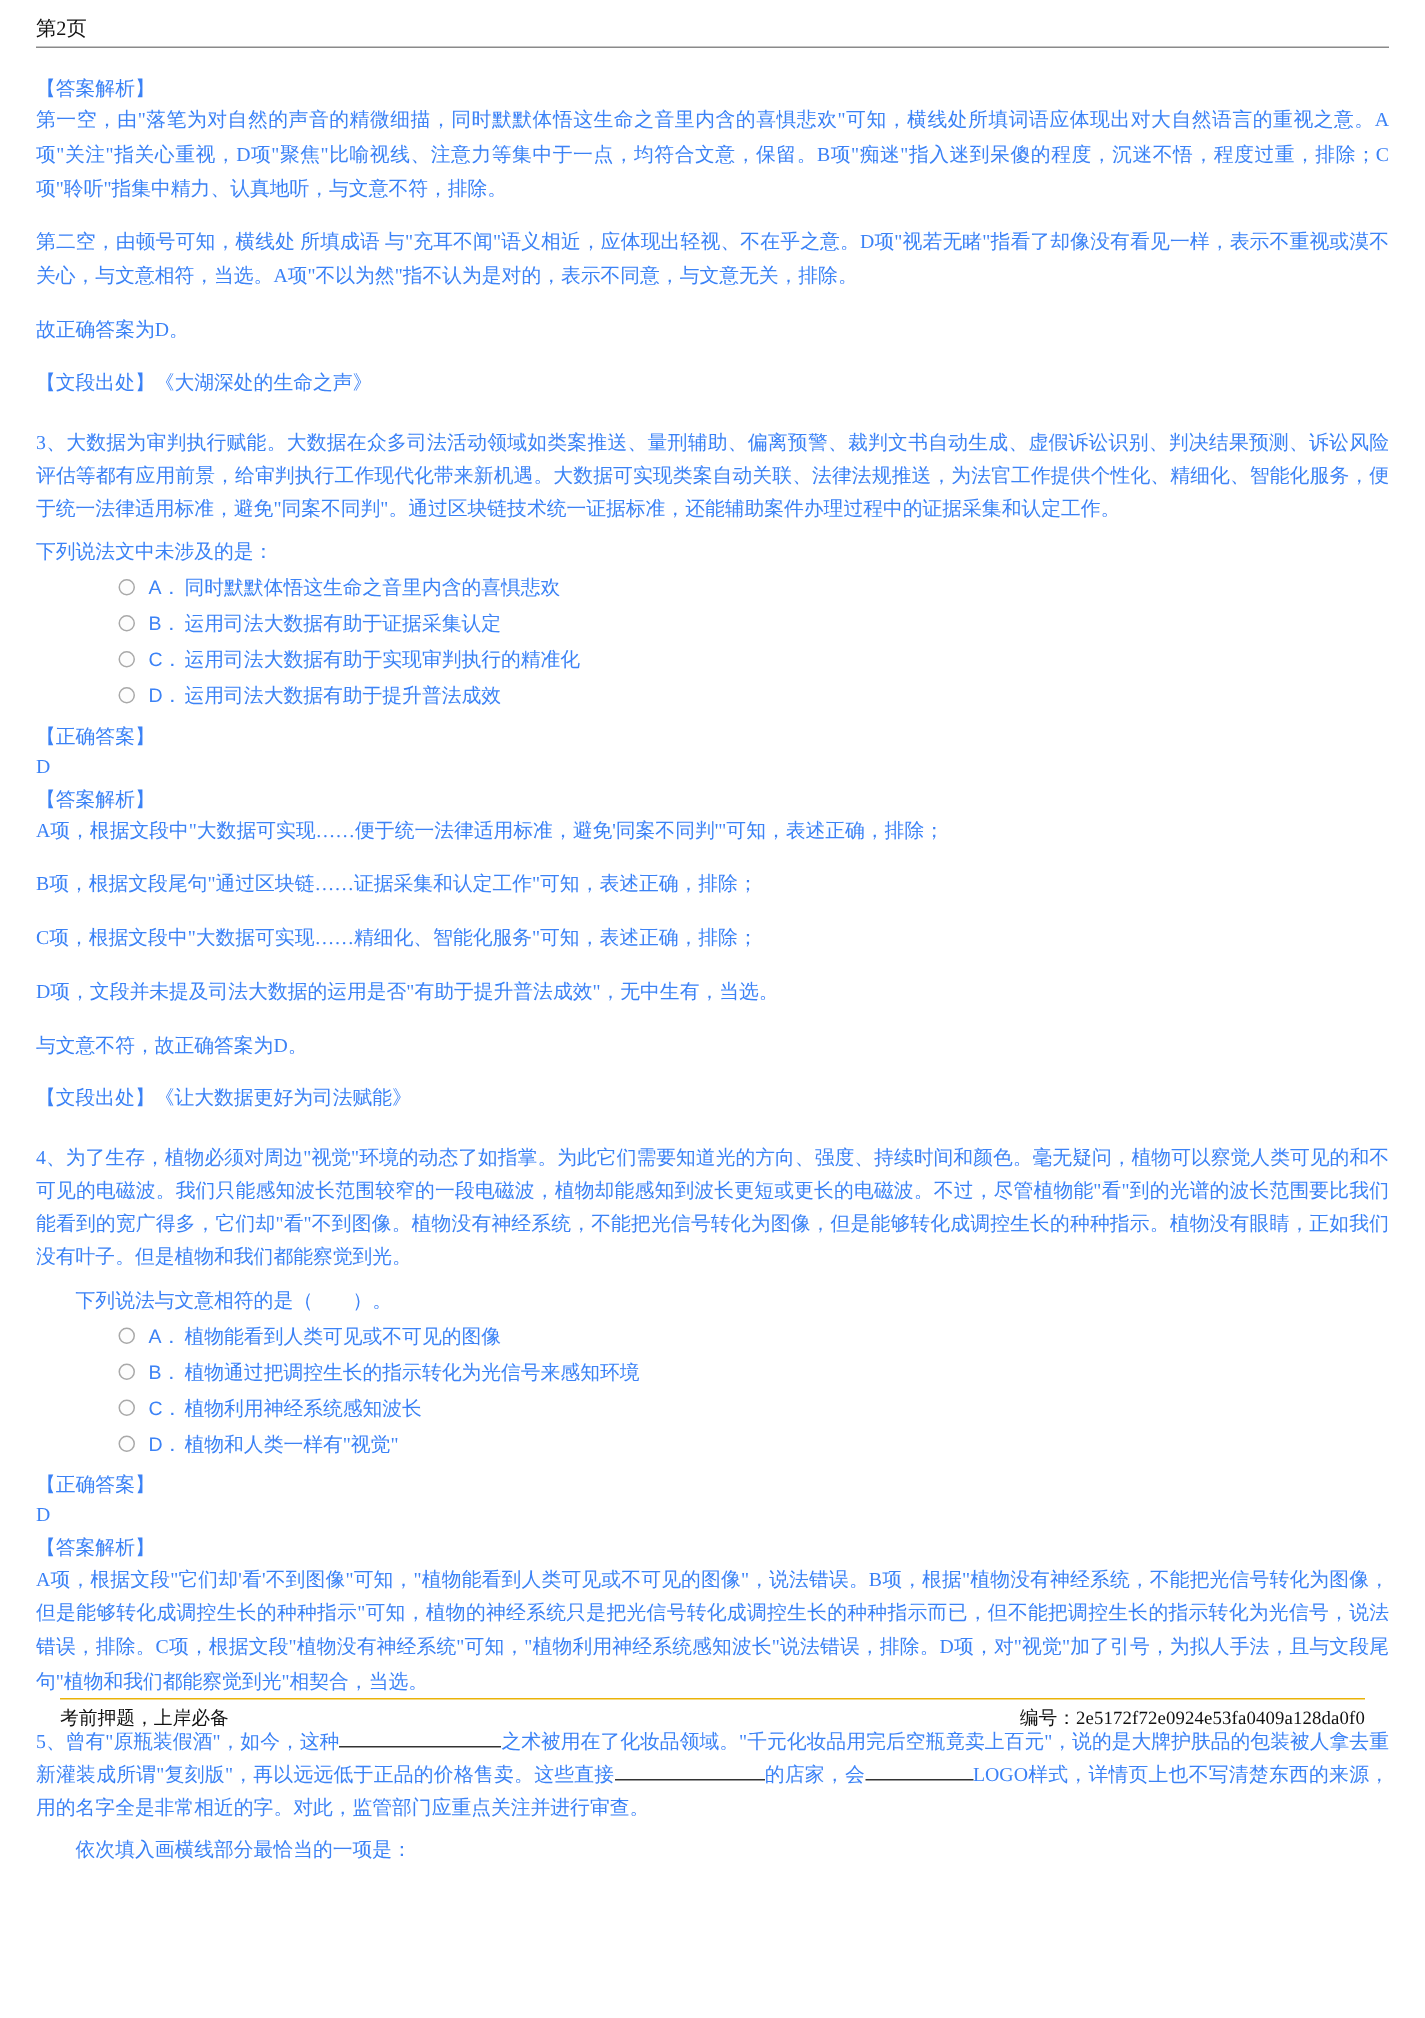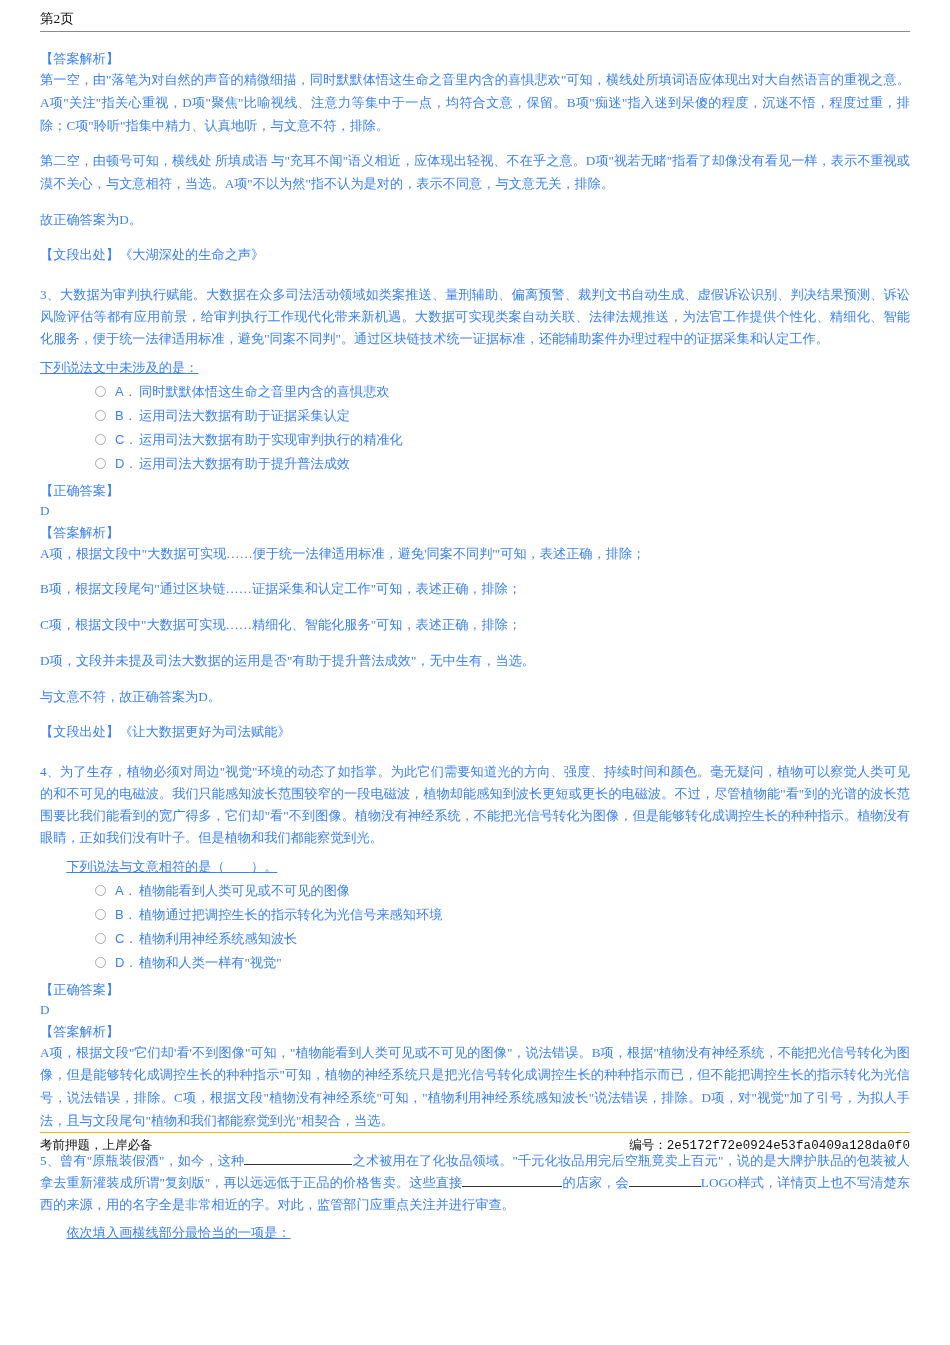--- a/index.html
+++ b/index.html
@@ -12,21 +12,21 @@
     height: 1345px;
     font-family: "Liberation Serif", "DejaVu Serif", serif;
     color: #1a1a1a;
     position: relative;
     overflow: hidden;
   }
   .page {
     width: 950px;
     height: 1168px;
     box-sizing: border-box;
-    padding: 0 40px;
+    padding: 0 24px;
     position: relative;
   }
 
   
   .header {
     display: flex;
     justify-content: space-between;
     align-items: flex-end;
     font-size: 13.5px;
     padding-top: 10px;
@@ -66,21 +66,20 @@
 
   
   .qstem {
     margin: 0;
     line-height: 1.68;
     text-align: justify;
   }
   .qprompt {
     margin: 6px 0 4px 0;
     line-height: 1.6;
-    text-decoration: underline;
   }
   .qprompt.indented { text-indent: 2em; }
 
   
   .options {
     margin: 4px 0 6px 0;
     padding-left: 55px;
   }
   .option-row {
     display: flex;
@@ -127,21 +126,21 @@
     padding-top: 4px;
     display: flex;
     justify-content: space-between;
     font-size: 12.5px;
     color: #111;
   }
   .footer .serial {
     font-family: "Liberation Sans", sans-serif;
   }
   .footer .serial .code {
-    font-family: Liberation Mono, monospace;
+    font-family: Liberation Serif, serif;
     letter-spacing: 0.1px;
   }
 </style>
 </head>
 <body>
 
 <div class="page">
 
   <div class="header">
     <span class="page-num">第2页</span>

